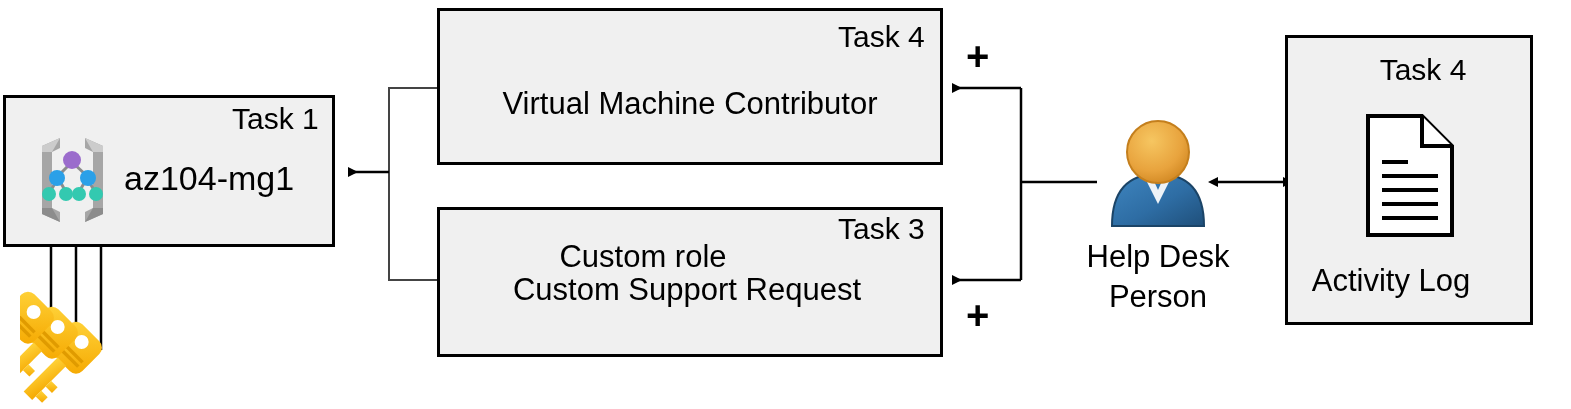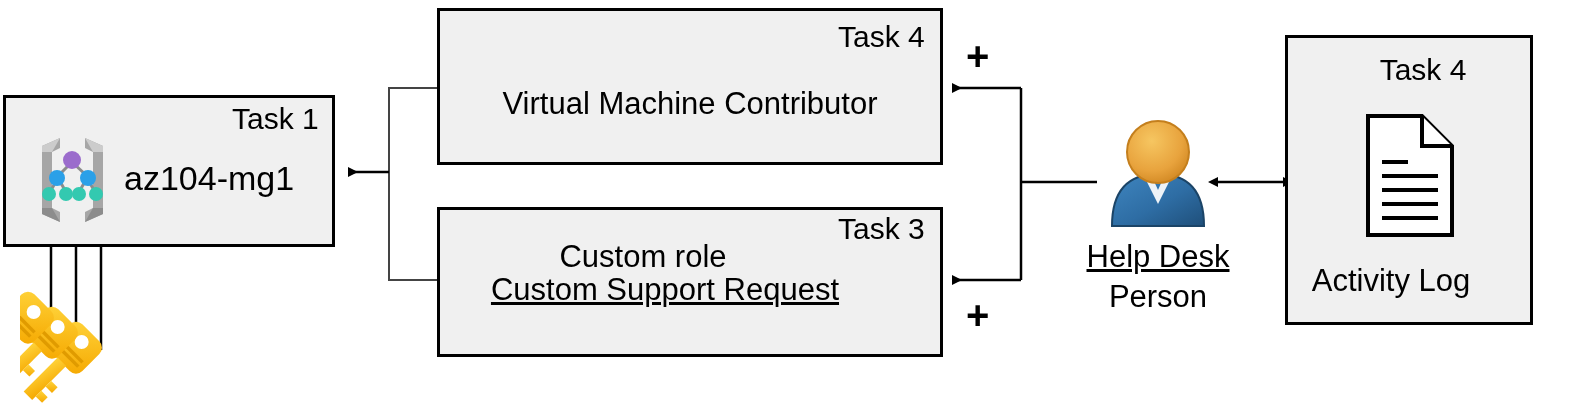--- a/index.html
+++ b/index.html
@@ -196,21 +196,21 @@
     </svg>
   </div>
 
   <div class="box" style="left:437px; top:8px; width:506px; height:157px;"></div>
   <div class="task-label" style="left:838px; top:22px;">Task 4</div>
   <div class="box-text" style="left:437px; top:87px; width:506px;">Virtual Machine Contributor</div>
 
   <div class="box" style="left:437px; top:207px; width:506px; height:150px;"></div>
   <div class="task-label" style="left:838px; top:214px;">Task 3</div>
   <div class="box-text" style="left:437px; top:240px; width:412px;">Custom role</div>
-  <div class="box-text" style="left:412px; top:273px; width:506px;text-decoration:underline;">Custom Support Request</div>
+  <div class="box-text" style="left:434px; top:273px; width:506px;">Custom Support Request</div>
 
   <div class="plus" style="left:966px; top:36px;">+</div>
   <div class="plus" style="left:966px; top:295px;">+</div>
 
   <div class="person-icon" style="left:1098px; top:118px; width:120px; height:110px;">
     <svg viewBox="0 0 120 110" width="120" height="110">
       <defs>
         <radialGradient id="headg" cx="40%" cy="32%" r="75%">
           <stop offset="0%" stop-color="#f6c661"></stop>
           <stop offset="65%" stop-color="#e8a33d"></stop>
@@ -223,21 +223,21 @@
         </linearGradient>
       </defs>
 
       <path d="M14,108 C14,72 31,56 60,56 C89,56 106,72 106,108 Z" fill="url(#bodyg)" stroke="#1b4467" stroke-width="2"></path>
 
       <path d="M46,58 L60,86 L74,58 L68,54 L60,72 L52,54 Z" fill="#eef3f7"></path>
 
       <circle cx="60" cy="34" r="31" fill="url(#headg)" stroke="#c47f1d" stroke-width="2"></circle>
     </svg>
   </div>
-  <div class="person-label" style="left:1068px; top:240px; width:180px;text-decoration:underline;">Help Desk</div>
+  <div class="person-label" style="left:1068px; top:240px; width:180px;">Help Desk</div>
   <div class="person-label" style="left:1068px; top:280px; width:180px;">Person</div>
 
   <div class="box" style="left:1285px; top:35px; width:248px; height:290px;"></div>
   <div class="task-label" style="left:1285px; top:55px; width:276px; text-align:center;">Task 4</div>
 
   <div class="doc-icon" style="left:1364px; top:112px; width:92px; height:127px;">
     <svg viewBox="0 0 92 127" width="92" height="127">
       <path d="M4,4 L58,4 L88,34 L88,123 L4,123 Z" fill="#ffffff" stroke="#000000" stroke-width="4" stroke-linejoin="miter"></path>
       <path d="M58,4 L58,34 L88,34" fill="#ffffff" stroke="#000000" stroke-width="4"></path>
       <g stroke="#000000" stroke-width="4">

